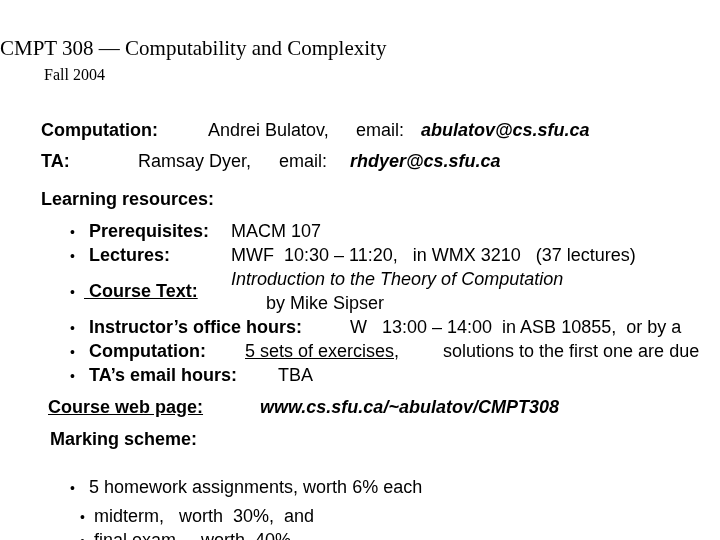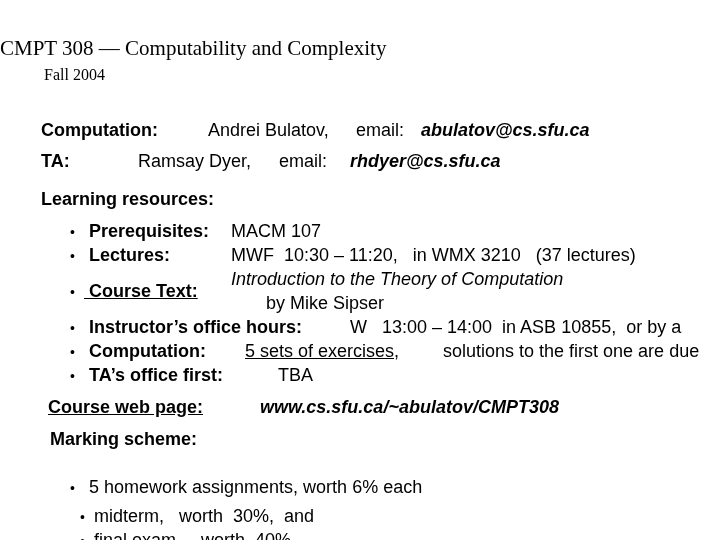--- a/index.html
+++ b/index.html
@@ -66,21 +66,21 @@
 
 <div class="abs s18" style="left:70px; top:341px;">
   <span class="bullet">•</span>
   <span class="b">Computation:</span>
 </div>
 <div class="abs s18" style="left:245px; top:341px;text-decoration:underline;">5 sets of exercises,</div>
 <div class="abs s18" style="left:443px; top:341px;">solutions to the first one are due</div>
 
 <div class="abs s18" style="left:70px; top:365px;">
   <span class="bullet">•</span>
-  <span class="b">TA’s office first:</span>
+  <span class="b">TA’s email hours:</span>
 </div>
 <div class="abs s18" style="left:278px; top:365px;">TBA</div>
 
 <div class="abs s18 b" style="left:48px; top:397px;text-decoration:underline;">Course web page:</div>
 <div class="abs s18 bi" style="left:260px; top:397px;">www.cs.sfu.ca/~abulatov/CMPT308</div>
 
 <div class="abs s18 b" style="left:50px; top:429px;">Marking scheme:</div>
 
 <div class="abs s18" style="left:70px; top:477px;">
   <span class="bullet">•</span>

